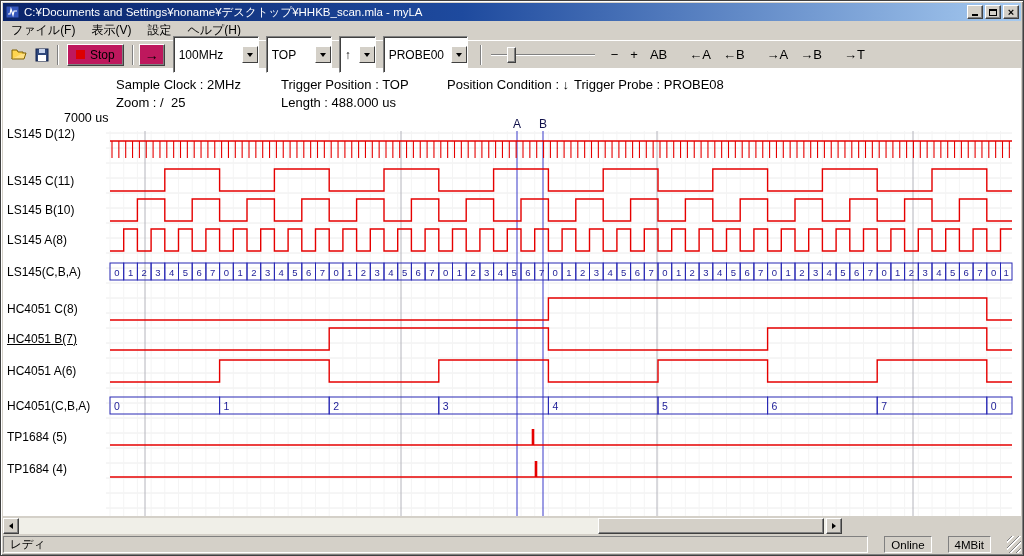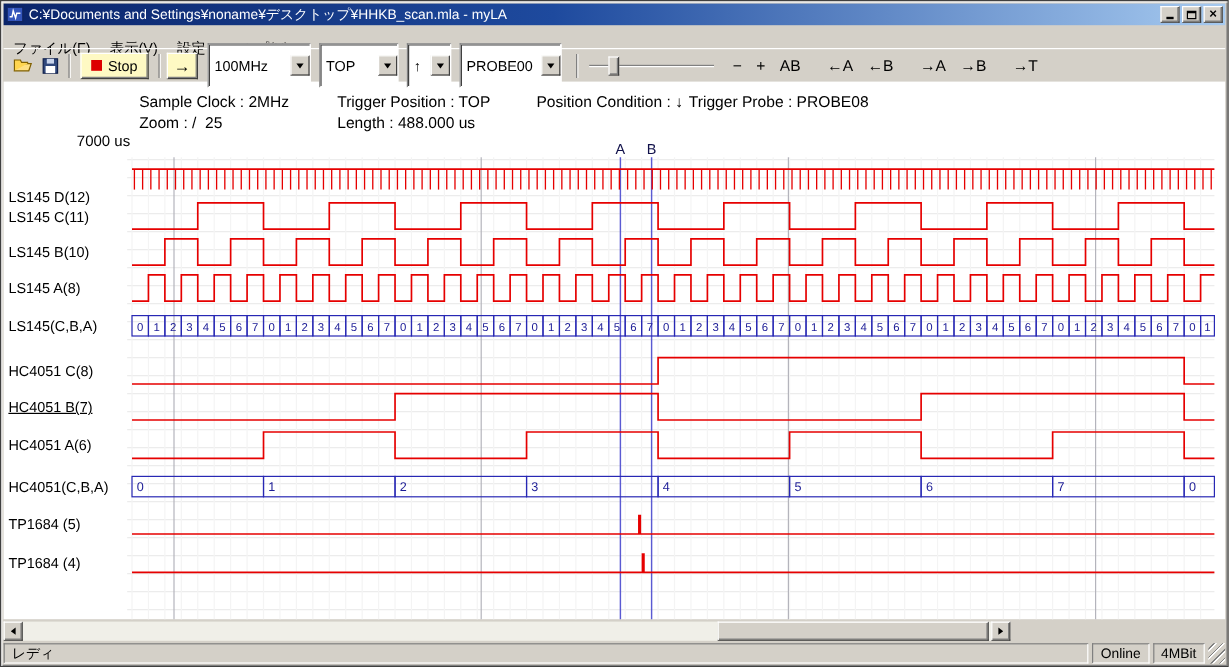--- a/index.html
+++ b/index.html
@@ -23,29 +23,29 @@
     overflow:hidden; flex:1; }
   .win-controls { display:flex; gap:2px; }
   .win-btn { width:16px; height:14px; background:#d4d0c8; border:1px solid;
     border-color:#ffffff #404040 #404040 #ffffff; box-shadow:inset -1px -1px 0 #808080;
     display:flex; align-items:center; justify-content:center; }
   .glyph-min { width:6px; height:2px; background:#000; align-self:flex-end; margin-bottom:2px; }
   .glyph-max { width:8px; height:7px; border:1px solid #000; border-top-width:2px; }
   .glyph-close { font-size:11px; font-weight:bold; line-height:10px; color:#000; }
 
   
-  .menubar { position:absolute; left:3px; top:31px; right:3px; height:19px;
+  .menubar { position:absolute; left:3px; top:21px; right:3px; height:19px;
     display:flex; align-items:center; font-size:12px; z-index:6; }
   .menu-item { padding:2px 8px; }
 
   
   .toolbar { position:absolute; left:3px; top:40px; right:3px; height:28px;
     display:flex; align-items:center; padding-left:5px; border-top:1px solid #ffffff; z-index:6; }
   .tbtn { height:22px; display:flex; align-items:center; justify-content:center; padding:0 3px; }
-  .raised { background:#fef9c3; border:1px solid; border-color:#ffffff #404040 #404040 #ffffff;
+  .raised { background:#be185d; border:1px solid; border-color:#ffffff #404040 #404040 #ffffff;
     box-shadow: inset -1px -1px 0 #808080; }
   .stop { padding:0 8px; margin:0 3px; font-size:12px; }
   .stop-sq { width:9px; height:9px; background:#dd0000; margin-right:5px; }
   .run { width:26px; font-size:14px; margin-right:8px; }
   .tsep { width:0; height:20px; border-left:1px solid #808080; border-right:1px solid #ffffff; margin:0 5px; }
   .combo { display:flex; align-items:center; height:37px; background:#fff; border:1px solid;
     border-color:#808080 #ffffff #ffffff #808080; box-shadow: inset 1px 1px 0 #404040;
     margin-right:7px; font-size:12px; }
   .combo .val { padding:0 5px; white-space:nowrap; }
   .c1{width:86px}.c2{width:66px}.c3{width:37px}.c4{width:85px}
@@ -79,21 +79,21 @@
     display:flex; align-items:center; justify-content:center; }
   .sb-left{left:0} .sb-right{right:0}
   .tri-left { width:0;height:0; border-top:3.5px solid transparent; border-bottom:3.5px solid transparent;
     border-right:4.5px solid #000; }
   .tri-right { width:0;height:0; border-top:3.5px solid transparent; border-bottom:3.5px solid transparent;
     border-left:4.5px solid #000; }
   .sb-thumb { position:absolute; left:595px; top:0; width:226px; height:16px; background:#d4d0c8;
     border:1px solid; border-color:#ffffff #404040 #404040 #ffffff; box-shadow:inset -1px -1px 0 #808080; }
 
   
-  .statusbar { position:absolute; left:3px; right:3px; bottom:3px; height:19px; display:flex; gap:3px;
+  .statusbar { position:absolute; left:3px; right:3px; bottom:3px; height:19px; display:flex; gap:16px;
     z-index:6; padding-top:2px; }
   .sb-panel { border:1px solid; border-color:#808080 #ffffff #ffffff #808080; font-size:11.5px;
     padding:1px 6px; display:flex; align-items:center; white-space:nowrap; }
   .sb-main { flex:1; }
   .sb-grip { width:14px; background:repeating-linear-gradient(135deg,#d4d0c8 0 3px,#808080 3px 4px,#ffffff 4px 5px); }
 </style>
 </head>
 <body>
 
 <div class="frame"></div>
@@ -192,21 +192,21 @@
 
 <div class="info" id="i-sample">Sample Clock : 2MHz</div>
 <div class="info" id="i-tpos">Trigger Position : TOP</div>
 <div class="info" id="i-tcond">Position Condition : ↓</div>
 <div class="info" id="i-tprobe">Trigger Probe : PROBE08</div>
 <div class="info" id="i-zoom">Zoom : /  25</div>
 <div class="info" id="i-length">Length : 488.000 us</div>
 <div class="info" id="i-scale">7000 us</div>
 
 <div id="overlay">
-    <div class="ch-label" style="top: 157px;">LS145 D(12)</div>
+    <div class="ch-label" style="top: 127px;">LS145 D(12)</div>
     <div class="ch-label" style="top: 174px;">LS145 C(11)</div>
     <div class="ch-label" style="top: 203px;">LS145 B(10)</div>
     <div class="ch-label" style="top: 233px;">LS145 A(8)</div>
     <div class="ch-label" style="top: 265px;">LS145(C,B,A)</div>
     <div class="ch-label" style="top: 302px;">HC4051 C(8)</div>
     <div class="ch-label" style="top: 332px; text-decoration: underline;">HC4051 B(7)</div>
     <div class="ch-label" style="top: 364px;">HC4051 A(6)</div>
     <div class="ch-label" style="top: 399px;">HC4051(C,B,A)</div>
     <div class="ch-label" style="top: 430px;">TP1684 (5)</div>
     <div class="ch-label" style="top: 462px;">TP1684 (4)</div>

